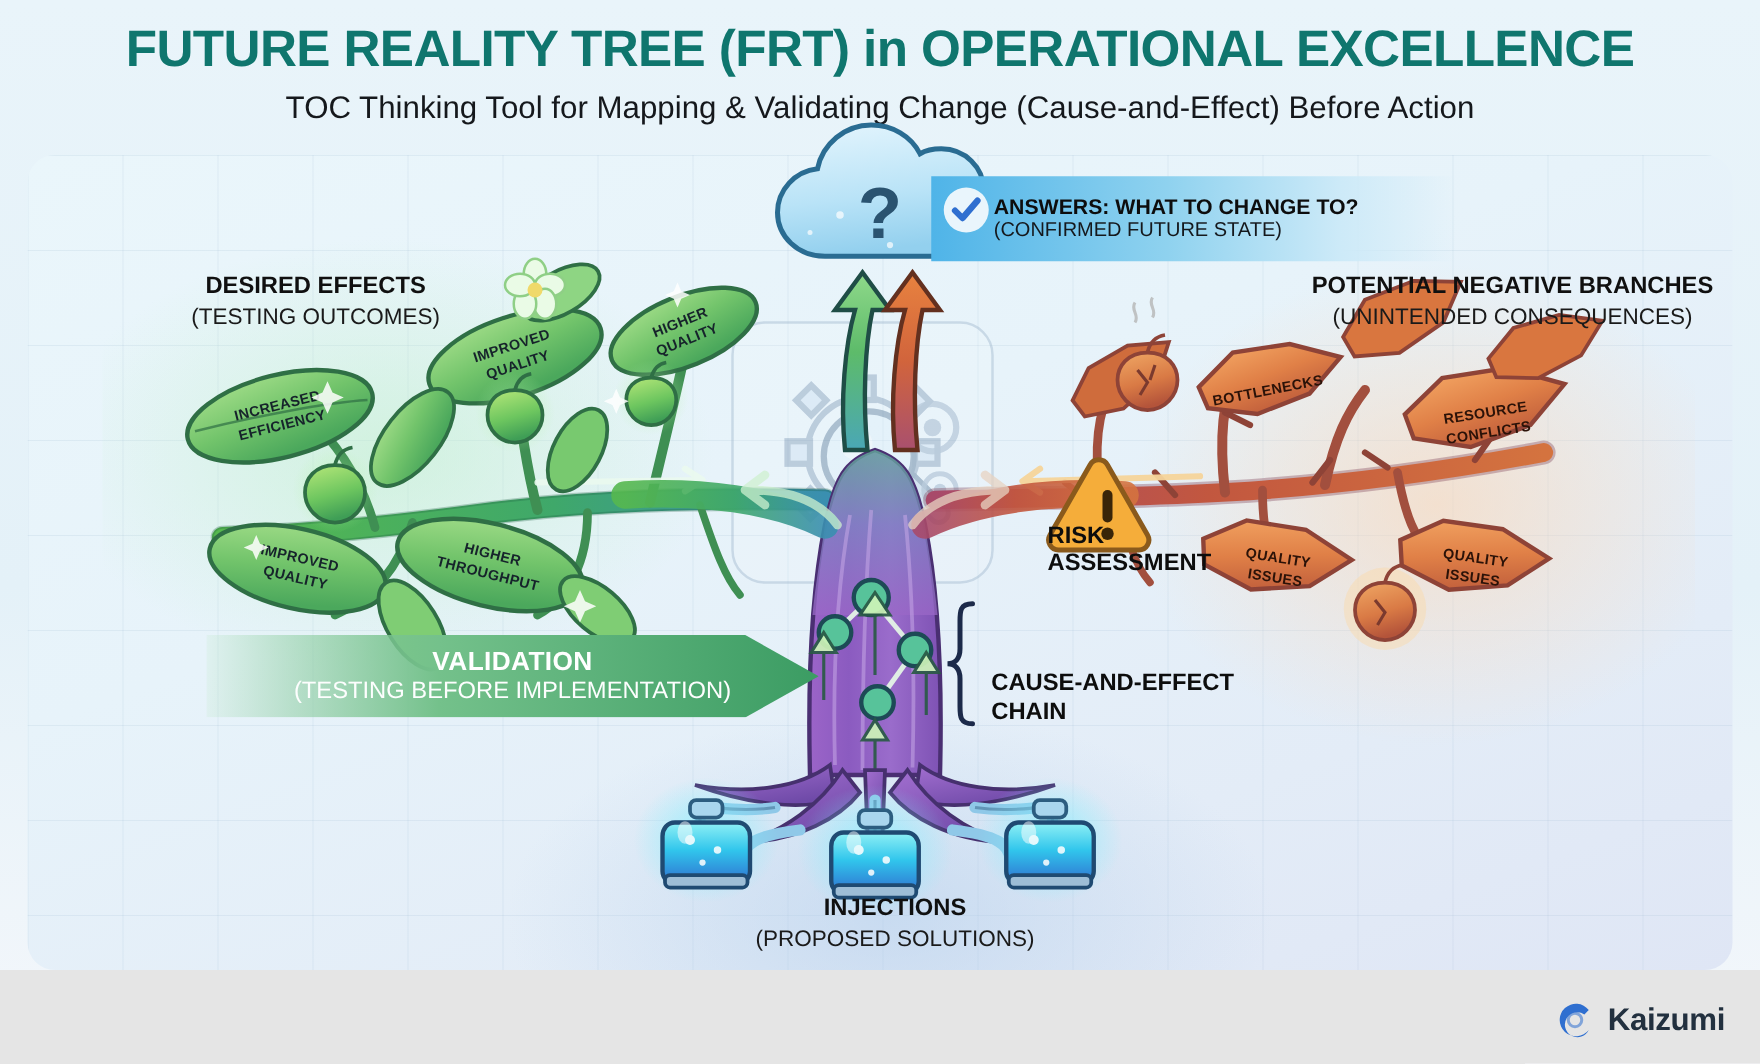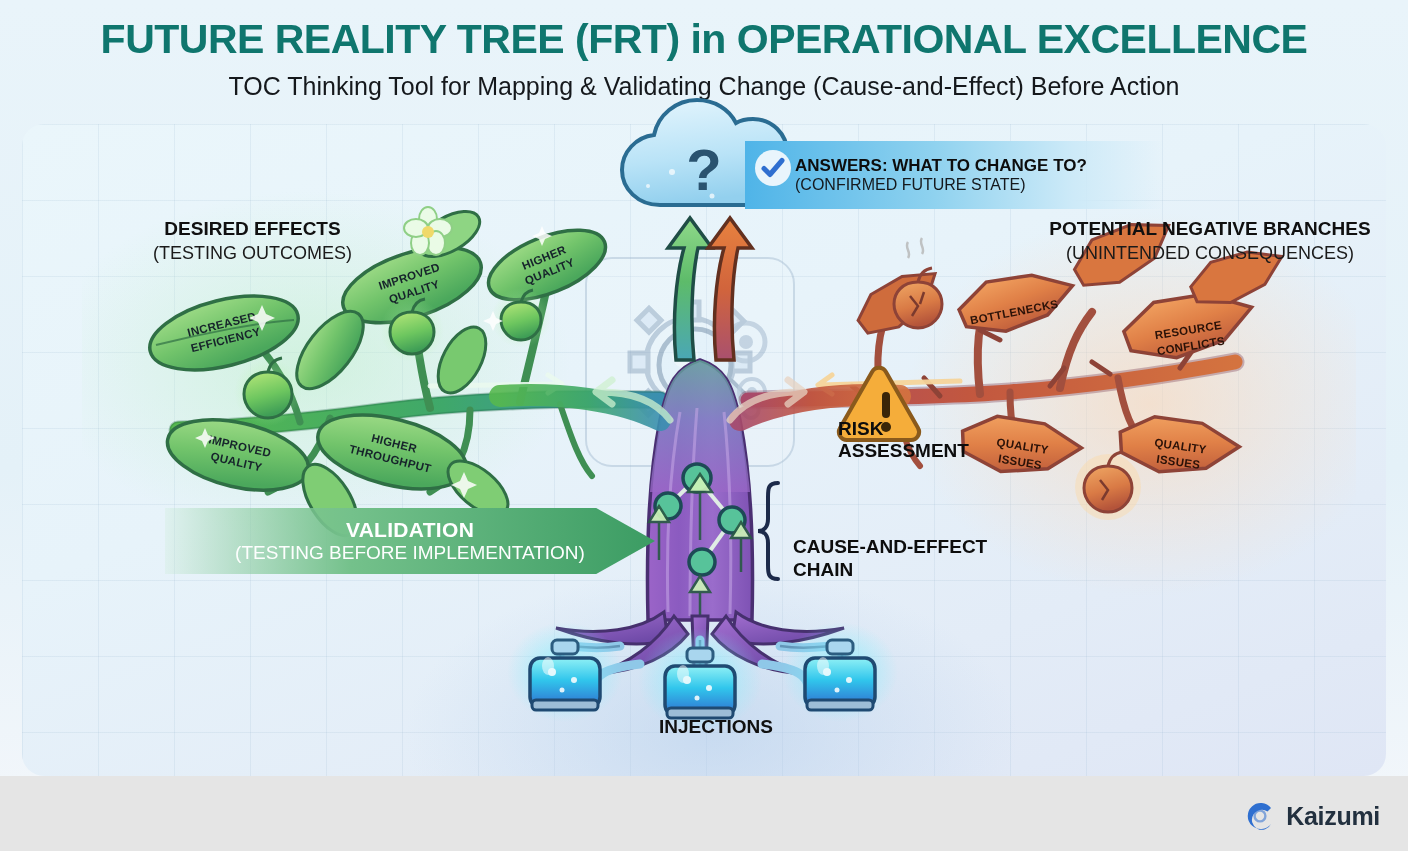--- a/index.html
+++ b/index.html
@@ -487,20 +487,21 @@
   <div class="l2">(TESTING OUTCOMES)</div>
 </div>
 
 <div id="lbl-negative" class="seclabel">
   <div class="l1">POTENTIAL NEGATIVE BRANCHES</div>
   <div class="l2">(UNINTENDED CONSEQUENCES)</div>
 </div>
 
 <div id="lbl-inject" class="seclabel">
   <div class="l1">INJECTIONS</div>
+  <div class="l2">(PROPOSED SOLUTIONS)</div>
 </div>
 
 <div id="lbl-risk">
   <div>RISK</div>
   <div>ASSESSMENT</div>
 </div>
 
 <div id="lbl-chain">
   <div>CAUSE-AND-EFFECT</div>
   <div>CHAIN</div>

